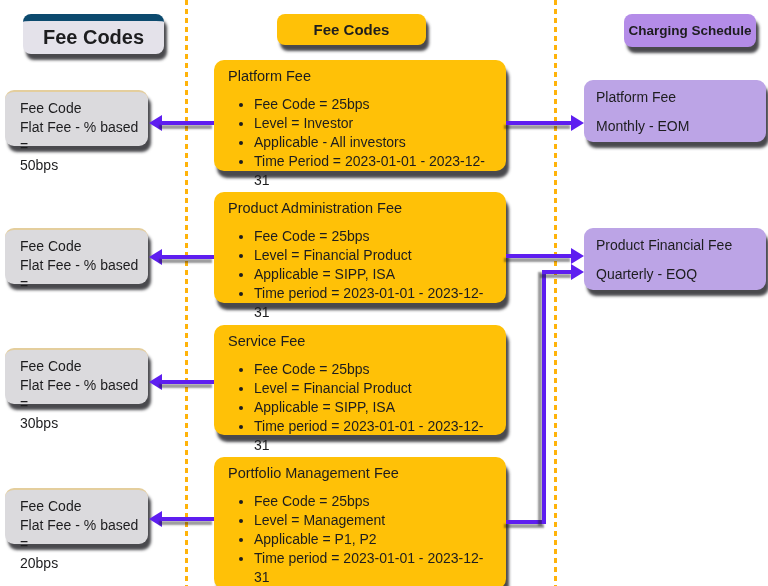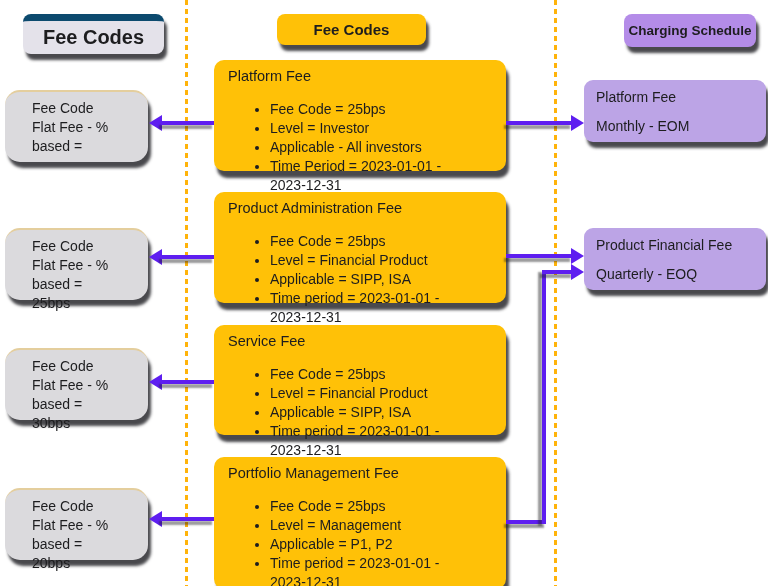--- a/index.html
+++ b/index.html
@@ -13,33 +13,33 @@
   }
   .hdr{
     position:absolute;display:flex;align-items:center;justify-content:center;
     font-weight:bold;border-radius:8px;
     box-shadow:3px 6px 3px rgba(28,28,32,0.8);
   }
   .hdr-gray{background:#E4E2EA;border-top:7px solid #0c4a6e;font-size:20px;margin-left:16px;}
   .hdr-amber{background:#FFC107;font-size:15px;}
   .hdr-purple{background:#B48CE8;font-size:13.5px;}
   .gray-box{
-    position:absolute;left:5px;width:143px;height:72px;background:#DBDADD;
-    border-radius:15px;border-top:2px solid rgba(240,190,80,0.45);
-    padding:7px 0 0 27px;box-sizing:border-box;
+    position:absolute;left:5px;width:143px;height:56px;background:#DBDADD;
+    border-radius:9px;border-top:2px solid rgba(240,190,80,0.45);
+    padding:7px 0 0 15px;box-sizing:border-box;
     font-size:14px;line-height:19px;
     box-shadow:3px 6px 3px rgba(28,28,32,0.8);
   }
   .amber-box{
     position:absolute;left:214px;width:292px;background:#FFC107;
     border-radius:10px;padding:8px 14px;box-sizing:border-box;
     box-shadow:3px 7px 3px rgba(28,28,32,0.8);
   }
   .amber-box .title{font-size:14.5px;margin:0 0 11px 0;}
-  .amber-box ul{margin:16px;padding-left:26px;font-size:14px;line-height:19px;}
+  .amber-box ul{margin:0;padding-left:26px;font-size:14px;line-height:19px;}
   .purple-box{
     position:absolute;left:584px;width:182px;height:62px;background:#BCA4E6;
     border-radius:9px;padding:9px 12px;box-sizing:border-box;
     font-size:14px;box-shadow:3px 6px 3px rgba(28,28,32,0.8);
   }
   .purple-box .pb-title{margin:0 0 13px 0;}
   .arrow-line{position:absolute;height:4px;background:#5E1EF0;box-shadow:-2px 4px 2px rgba(28,28,32,0.45);}
   .arrow-vline{position:absolute;width:4px;background:#5E1EF0;box-shadow:-4px 2px 2px rgba(28,28,32,0.45);}
   .head-left{position:absolute;width:0;height:0;border-top:8px solid transparent;border-bottom:8px solid transparent;border-right:13px solid #5E1EF0;}
   .head-right{position:absolute;width:0;height:0;border-top:8px solid transparent;border-bottom:8px solid transparent;border-left:13px solid #5E1EF0;}
@@ -58,25 +58,25 @@
   <div class="hdr hdr-amber" style="left:277px;top:14px;width:149px;height:31px;">
     <span>Fee Codes</span>
   </div>
   <div class="hdr hdr-purple" style="left:624px;top:14px;width:132px;height:33px;text-align:center;">
     <span>Charging Schedule</span>
   </div>
 
   <div class="gray-box" style="top:90px;">
     <div>Fee Code</div>
     <div>Flat Fee - % based =</div>
+    <div>50bps</div>
   </div>
   <div class="gray-box" style="top:228px;">
     <div>Fee Code</div>
     <div>Flat Fee - % based =</div>
-    <div>25bps</div>
   </div>
   <div class="gray-box" style="top:348px;">
     <div>Fee Code</div>
     <div>Flat Fee - % based =</div>
     <div>30bps</div>
   </div>
   <div class="gray-box" style="top:488px;">
     <div>Fee Code</div>
     <div>Flat Fee - % based =</div>
     <div>20bps</div>

